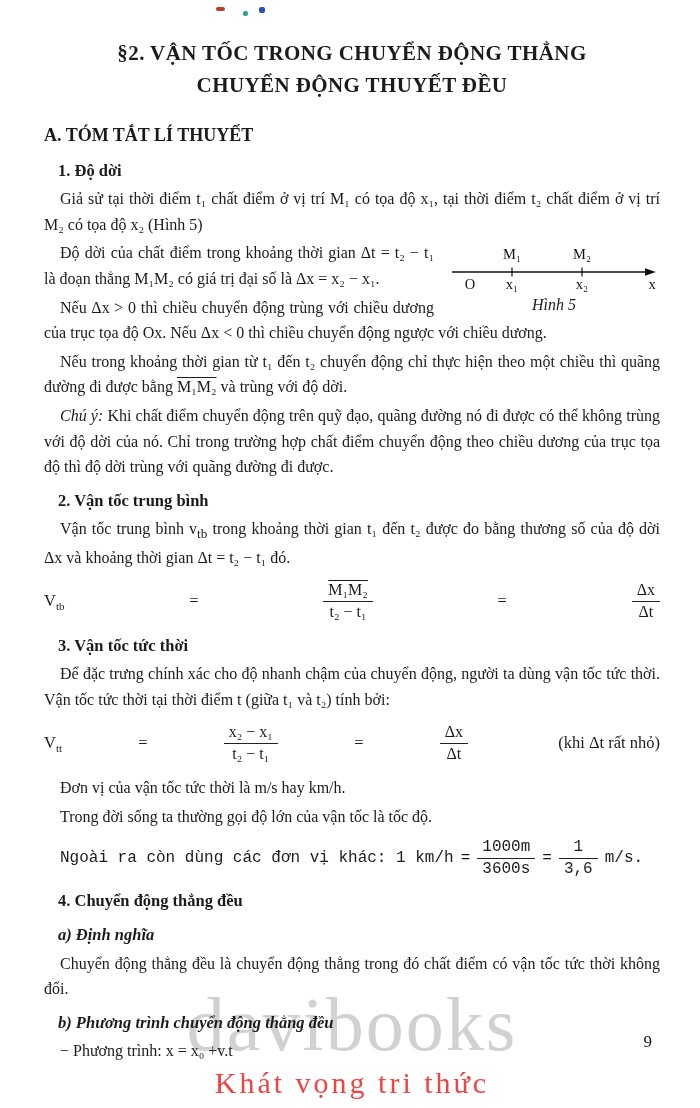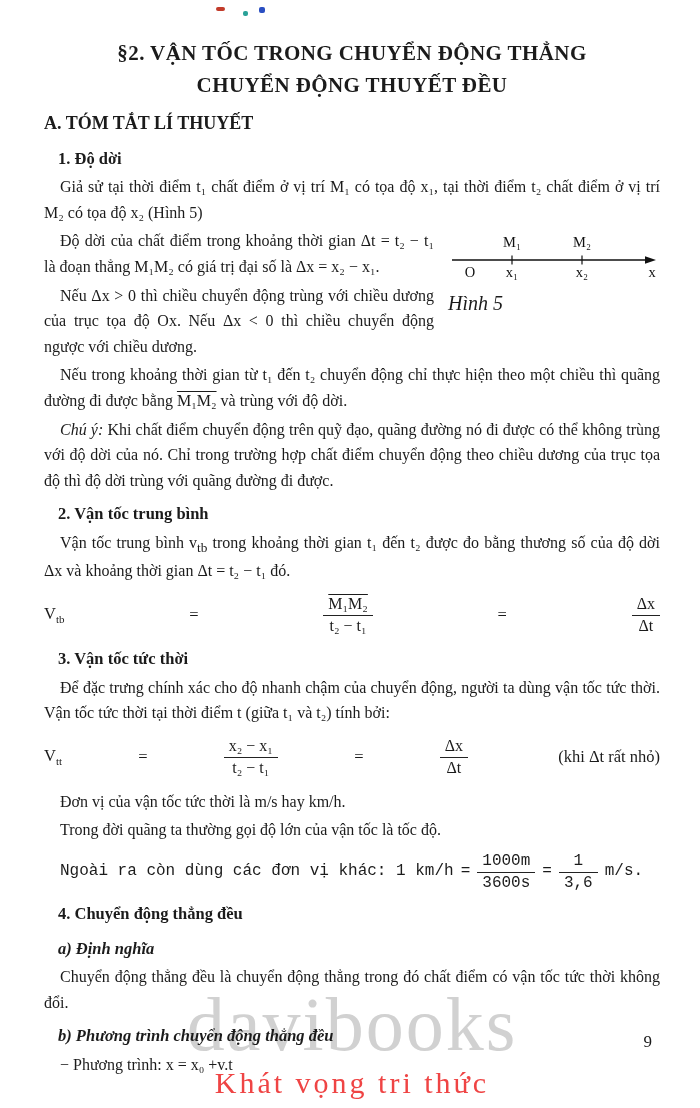--- a/index.html
+++ b/index.html
@@ -19,36 +19,36 @@
   .artifact { position:absolute; border-radius:2px; z-index:3; }
   .a1 { left:216px; top:7px; width:9px; height:4px; background:#c23b2a; }
   .a2 { left:243px; top:11px; width:5px; height:5px; background:#2aa198; }
   .a3 { left:259px; top:7px; width:6px; height:6px; background:#2a4fc2; }
 
   .title {
     text-align:center; font-weight:bold;
     font-size:21px; line-height:1.5; letter-spacing:0.4px;
     margin-top:12px;
   }
-  .section-a { font-weight:bold; font-size:18px; margin:8px 0 2px 0; }
+  .section-a { font-weight:bold; font-size:18px; margin:20px 0 2px 0; }
   .num-heading { font-weight:bold; font-size:16.5px; margin:8px 0 2px 14px; }
   .sub-heading { font-weight:bold; font-style:italic; font-size:16.5px; margin:8px 0 2px 14px; }
   p.body-p {
     margin:0 0 3px 0; text-indent:16px; text-align:justify;
   }
   .ital { font-style:italic; }
   .ovl { text-decoration:overline; }
 
   .figure {
     float:right; width:212px;
     margin:4px 0 2px 14px;
   }
   .figure svg { display:block; }
   .figure svg text { font-family:"Liberation Serif","DejaVu Serif",serif; font-size:14.5px; fill:#111; }
-  .fig-caption { text-align:left; font-style:italic; font-size:20px; line-height:1.2; margin-top:9px; }
+  .fig-caption { text-align:center; font-style:italic; font-size:16px; line-height:1.2; margin-top:1px; }
 
   .formula {
     display:flex; justify-content:space-between; align-items:center;
     gap:9px; margin:10px 0 10px 0; font-size:16.5px; clear:both;
   }
   .frac {
     display:inline-flex; flex-direction:column; align-items:stretch;
     line-height:1.3; vertical-align:middle; font-size:16px;
   }
   .frac .num { text-align:center; padding:0 5px; }
@@ -149,21 +149,21 @@
     <span>=</span>
     <span class="frac">
         <span class="num">Δx</span>
         <span class="den">Δt</span>
       </span>
     <span class="f-note">(khi Δt rất nhỏ)</span>
   </div>
 
   <p class="body-p">Đơn vị của vận tốc tức thời là m/s hay km/h.</p>
 
-  <p class="body-p">Trong đời quãng ta thường gọi độ lớn của vận tốc là tốc độ.</p>
+  <p class="body-p">Trong đời sống ta thường gọi độ lớn của vận tốc là tốc độ.</p>
 
   <div class="formula-line">
     <span>Ngoài ra còn dùng các đơn vị khác: 1 km/h</span>
     <span>=</span>
     <span class="frac">
         <span class="num">1000m</span>
         <span class="den">3600s</span>
       </span>
     <span>=</span>
     <span class="frac">

